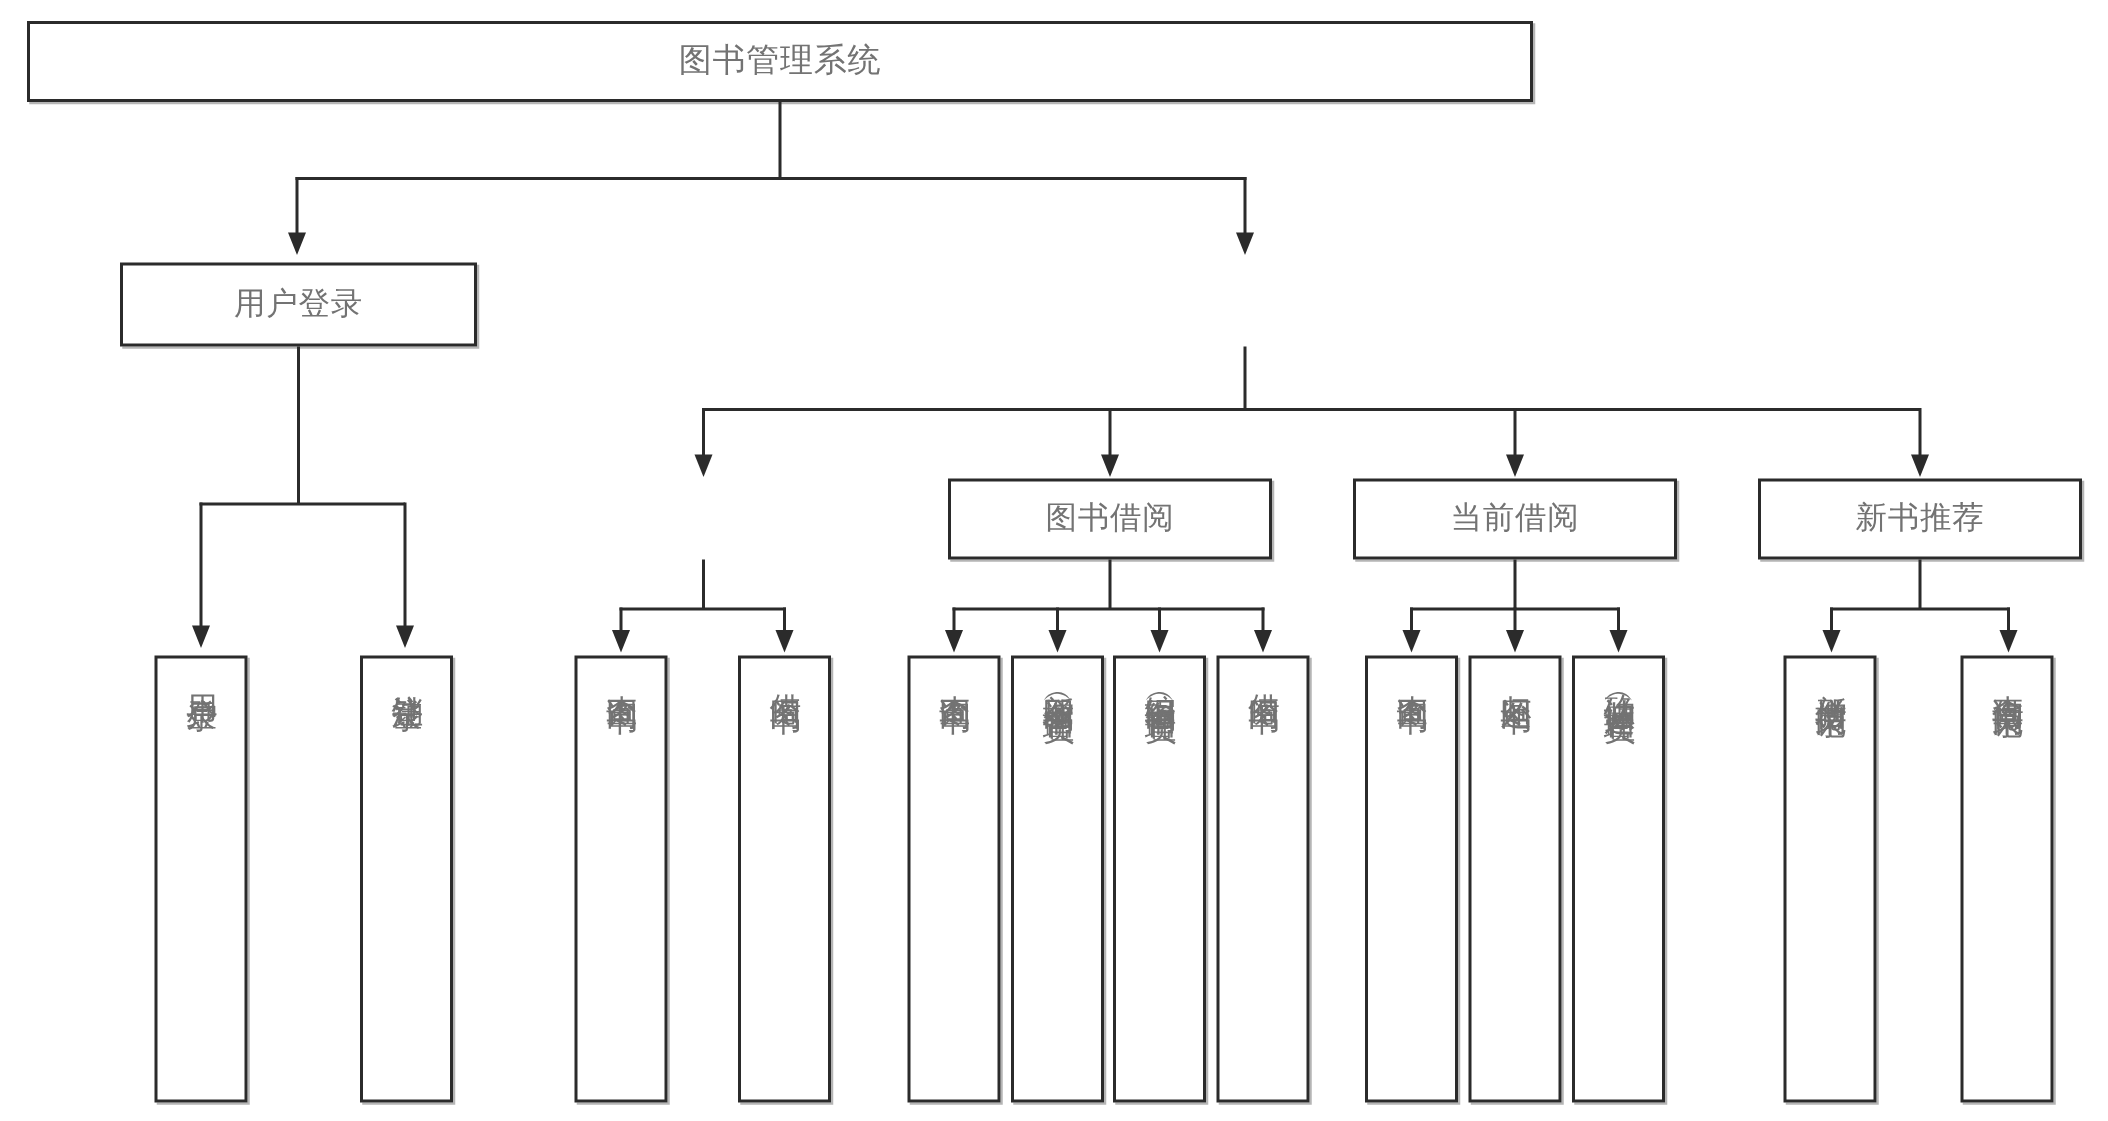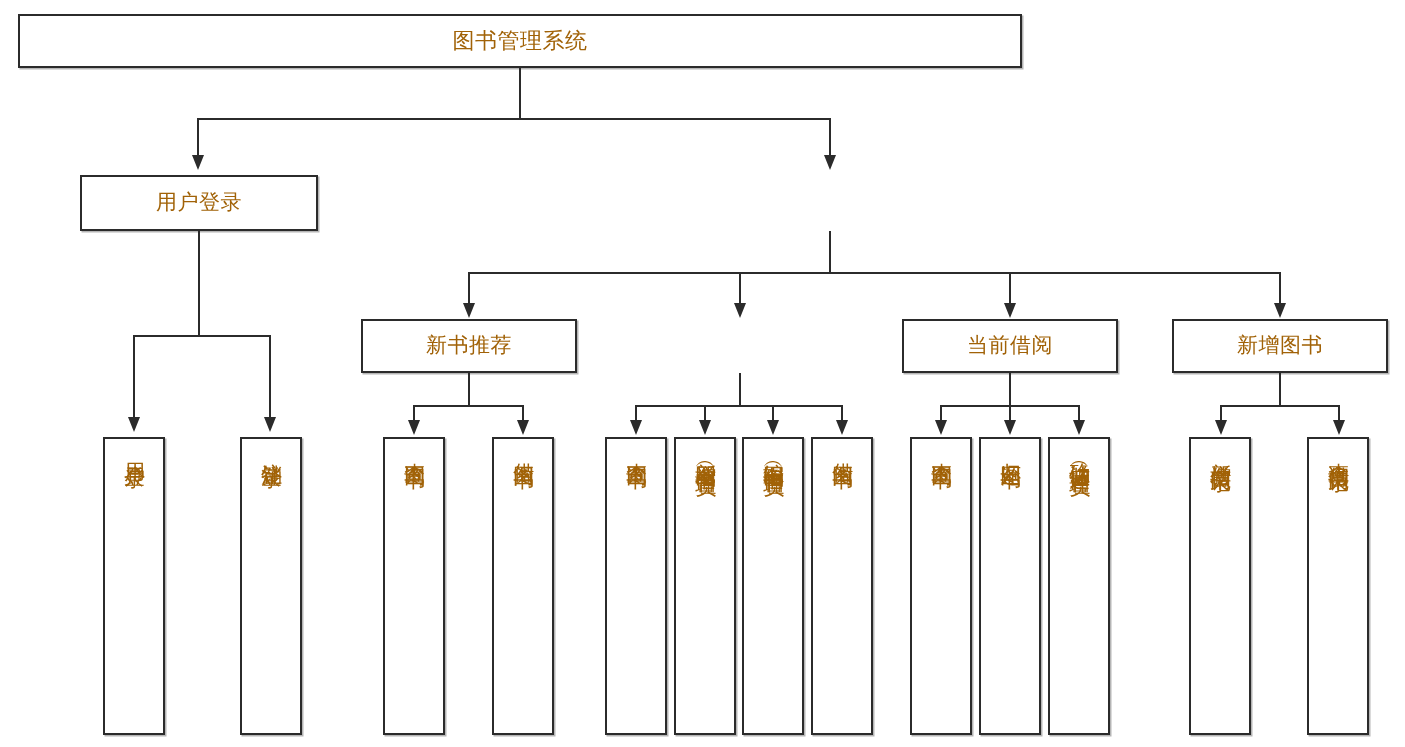--- a/index.html
+++ b/index.html
@@ -18,21 +18,21 @@
   
   .node{
     position:absolute;
     box-sizing:border-box;
     background:#ffffff;
     border:2px solid #2b2b2b;
     box-shadow:1.5px 1.5px 0 0 rgba(120,120,120,.55);
     display:flex;
     align-items:center;
     justify-content:center;
-    color:#a16207;
+    color:#737373;
   }
   .node .txt{
     display:block;
     text-align:center;
     line-height:1.22;
     letter-spacing:.5px;
     white-space:pre;
   }
 
   
@@ -113,28 +113,28 @@
   <div class="ln h" style="left:468px;top:272px;width:812px;"></div>
   <div class="ln v" style="left:468px;top:272px;height:33px;"></div>
   <div class="arrow" style="left:463px;top:303px;"></div>
   <div class="ln v" style="left:739px;top:272px;height:33px;"></div>
   <div class="arrow" style="left:734px;top:303px;"></div>
   <div class="ln v" style="left:1009px;top:272px;height:33px;"></div>
   <div class="arrow" style="left:1004px;top:303px;"></div>
   <div class="ln v" style="left:1279px;top:272px;height:33px;"></div>
   <div class="arrow" style="left:1274px;top:303px;"></div>
 
-  <div class="node h-node" style="left:361px;top:319px;width:216px;height:54px;">
-    <span class="txt">新书推荐</span>
+  <div class="node h-node" style="left:632px;top:319px;width:216px;height:54px;">
+    <span class="txt">图书借阅</span>
   </div>
   <div class="node h-node" style="left:902px;top:319px;width:216px;height:54px;">
     <span class="txt">当前借阅</span>
   </div>
   <div class="node h-node" style="left:1172px;top:319px;width:216px;height:54px;">
-    <span class="txt">新增图书</span>
+    <span class="txt">新书推荐</span>
   </div>
 
   <div class="ln v" style="left:468px;top:373px;height:33px;"></div>
   <div class="ln h" style="left:413px;top:405px;width:111px;"></div>
   <div class="ln v" style="left:413px;top:405px;height:16px;"></div>
   <div class="arrow" style="left:408px;top:420px;"></div>
   <div class="ln v" style="left:522px;top:405px;height:16px;"></div>
   <div class="arrow" style="left:517px;top:420px;"></div>
 
   <div class="ln v" style="left:739px;top:373px;height:33px;"></div>

